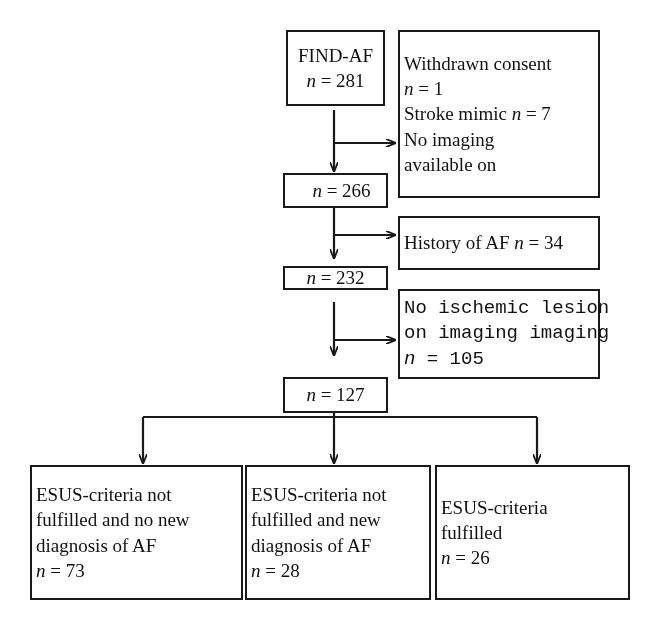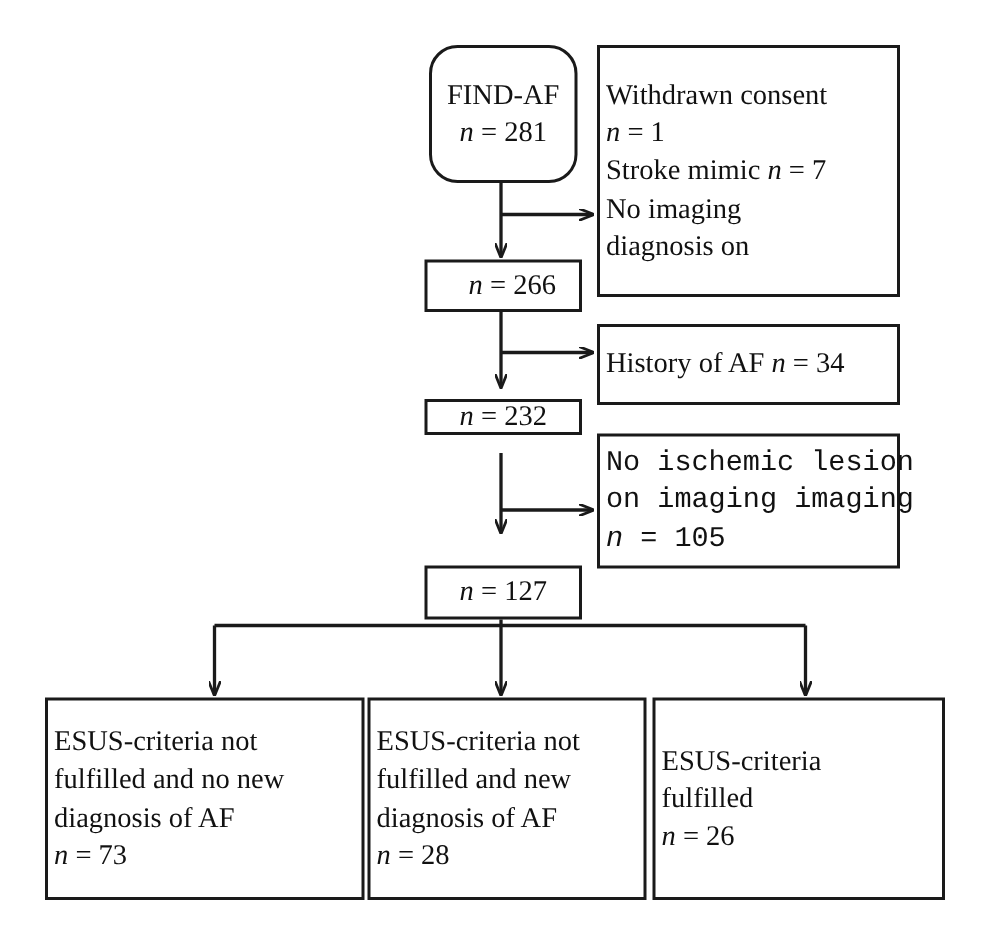--- a/index.html
+++ b/index.html
@@ -76,33 +76,33 @@
       <path d="M334,340 L395,340" marker-end="url(#arrowhead)"></path>
 
       <path d="M334,392 L334,417"></path>
       <path d="M143,417 L537,417"></path>
       <path d="M143,417 L143,463" marker-end="url(#arrowhead)"></path>
       <path d="M334,417 L334,463" marker-end="url(#arrowhead)"></path>
       <path d="M537,417 L537,463" marker-end="url(#arrowhead)"></path>
     </g>
   </svg>
 
-  <div class="node-box center-align" style="left:286px; top:30px; width:99px; height:92px;border-radius:19px;">
+  <div class="node-box center-align" style="left:286px; top:30px; width:99px; height:76px;">
     <div class="node-line">FIND-AF</div>
     <div class="node-line">
       <em class="nvar">n</em> = <span>281</span>
     </div>
   </div>
 
   <div class="node-box left-align" style="left:398px; top:30px; width:202px; height:168px;">
     <div class="node-line">Withdrawn consent</div>
     <div class="node-line"><em class="nvar">n</em> = 1</div>
     <div class="node-line">Stroke mimic <em class="nvar">n</em> = 7</div>
     <div class="node-line">No imaging</div>
-    <div class="node-line">diagnosis on</div>
+    <div class="node-line">available on</div>
   </div>
 
   <div class="node-box center-align" style="left:283px; top:173px; width:105px; height:35px;padding-left:12px;">
     <div class="node-line"><em class="nvar">n</em> = 266</div>
   </div>
 
   <div class="node-box left-align" style="left:398px; top:216px; width:202px; height:54px;">
     <div class="node-line">History of AF <em class="nvar">n</em> = 34</div>
   </div>
 

